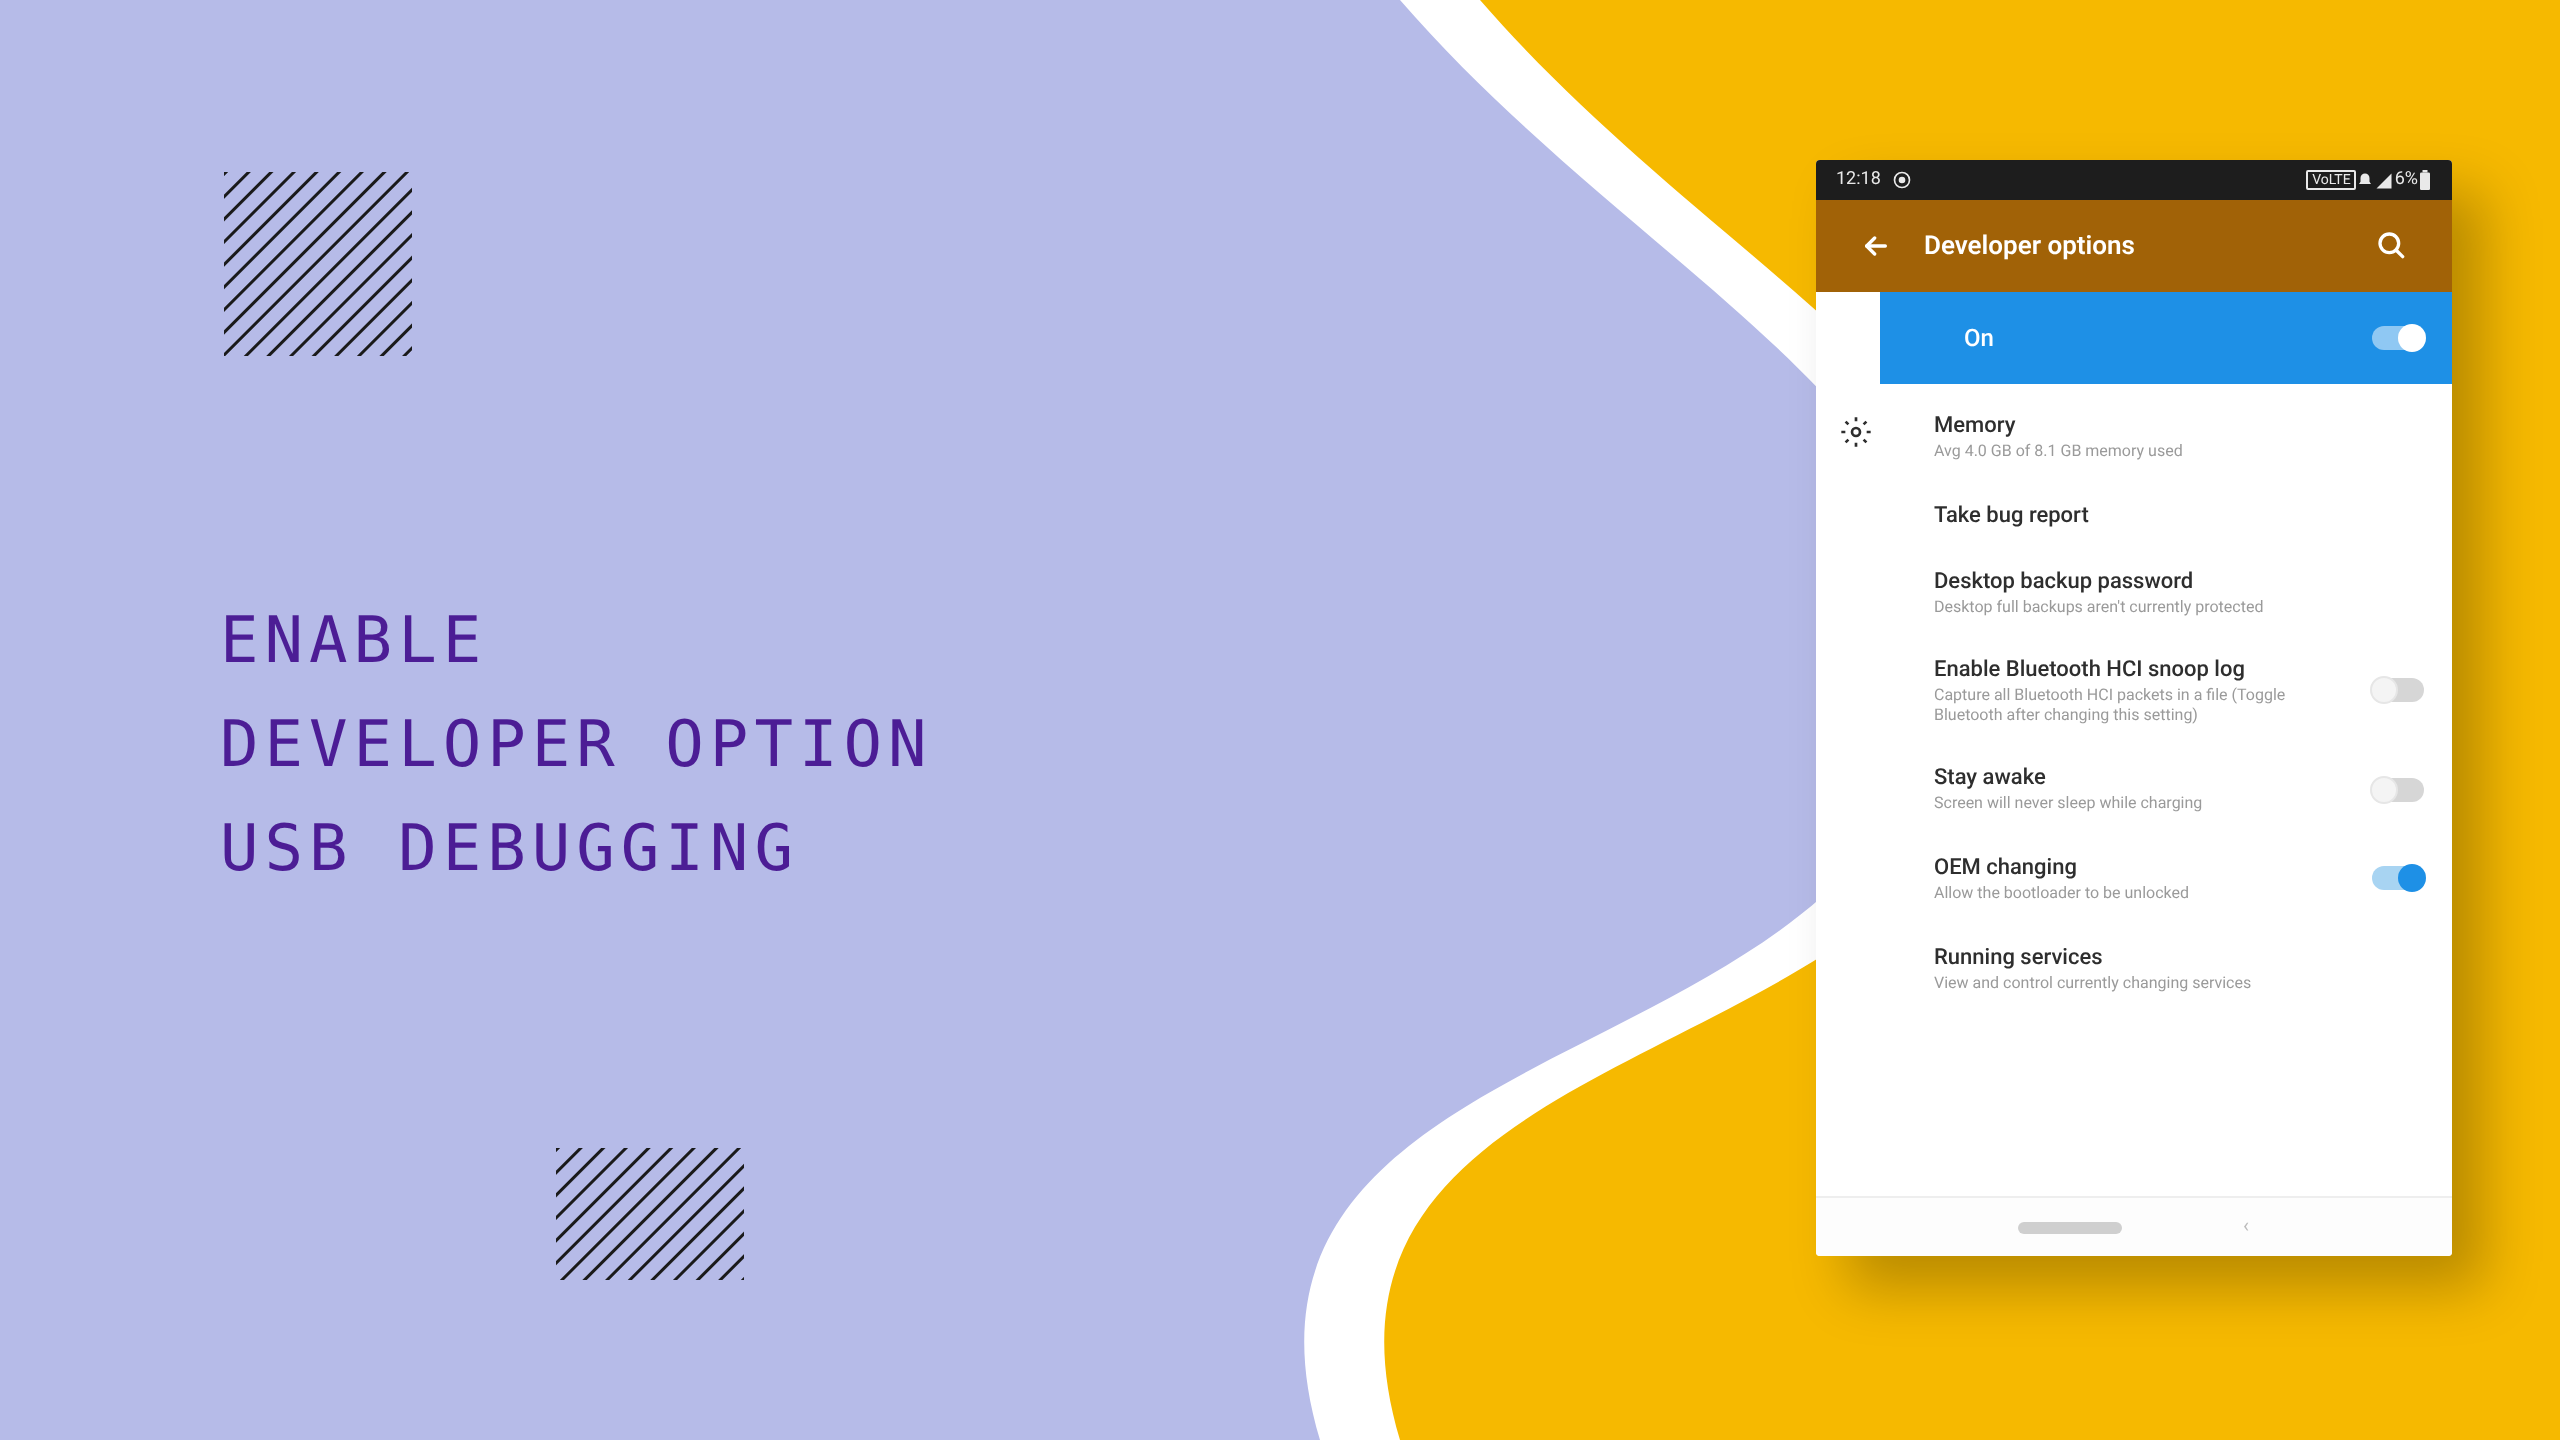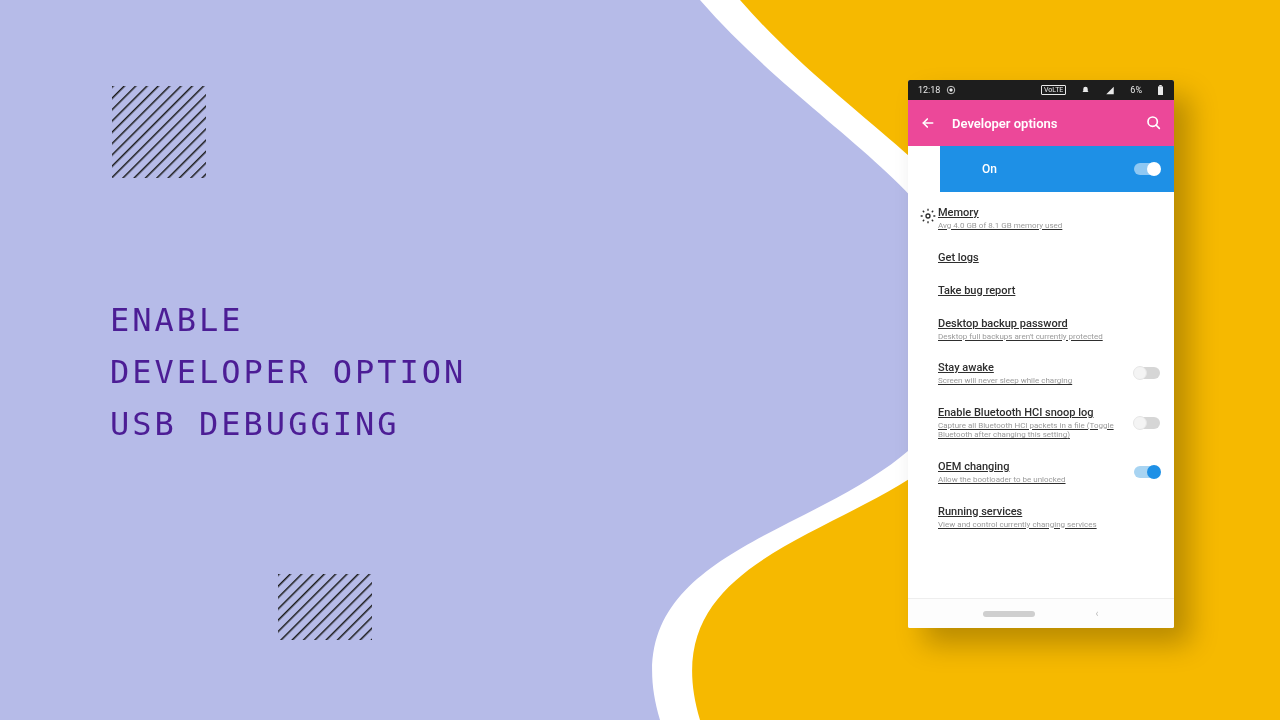--- a/index.html
+++ b/index.html
@@ -39,21 +39,21 @@
     letter-spacing: 3px;
     font-weight: 500;
     color: #4c1d95;
   }
 
   
   .phone {
     position: absolute;
     top: 80px;
     left: 908px;
-    width: 266px;
+    width: 318px;
     height: 548px;
     background: #ffffff;
     border-radius: 2px;
     z-index: 4;
     box-shadow: 16px 16px 28px rgba(0,0,0,0.25);
     display: flex;
     flex-direction: column;
     overflow: hidden;
   }
 
@@ -62,36 +62,36 @@
     height: 20px;
     background: #1d1d1d;
     color: #e9e9e9;
     display: flex;
     align-items: center;
     font-size: 9px;
     padding: 0 10px;
     justify-content: space-between;
   }
   .status-left { display: flex; align-items: center; gap: 6px; }
-  .status-right { display: flex; align-items: center; gap: 15px; font-size: 9px;}
+  .status-right { display: flex; align-items: center; gap: 0; font-size: 9px;}
   .status-right .pill {
     border: 1px solid #e9e9e9;
     padding: 0 2px;
     font-size: 7px;
     border-radius: 1px;
   }
   .status-right svg { display:block;}
   
   .app-bar {
     height: 46px;
-    background: #ec4899;
+    background: #a16207;
     color: #fff;
     display: flex;
     align-items: center;
-    padding: 0 12px;
+    padding: 0 22px;
     gap: 16px;
   }
   .app-bar .title {
     font-size: 13px;
     font-weight: 600;
     flex: 1;
   }
   .app-bar svg { flex-shrink: 0; }
 
   
@@ -128,27 +128,26 @@
 
   
   .settings-list {
     flex: 1;
     background: #ffffff;
     overflow: hidden;
     padding-top: 4px;
     color: #2e2e2e;
   }
   .setting-item {
-    padding: 10px 14px 10px 30px;
+    padding: 10px 14px 10px 59px;
     position: relative;
     display: flex;
     align-items: center;
     justify-content: center;
     gap: 8px;
-    text-decoration: underline;
   }
   .setting-item .txt { flex: 1; }
   .setting-item .title-row {
     font-size: 11px;
     color: #2e2e2e;
     font-weight: 500;
   }
   .setting-item .sub-row {
     font-size: 8px;
     color: #9a9a9a;
@@ -255,53 +254,48 @@
       <svg class="lead-icon" width="16" height="16" viewBox="0 0 24 24" fill="none" stroke="#2e2e2e" stroke-width="2">
           <circle cx="12" cy="12" r="3"></circle>
           <path d="M12 1v3M12 20v3M4.2 4.2l2.1 2.1M17.7 17.7l2.1 2.1M1 12h3M20 12h3M4.2 19.8l2.1-2.1M17.7 6.3l2.1-2.1"></path>
         </svg>
       <div class="txt">
         <div class="title-row">Memory</div>
         <div class="sub-row">Avg 4.0 GB of 8.1 GB memory used</div>
       </div>
     </div>
 
-    <div class="setting-item">
-      <div class="txt">
-        <div class="title-row">Get logs</div>
-      </div>
-    </div>
 
     <div class="setting-item">
       <div class="txt">
         <div class="title-row">Take bug report</div>
       </div>
     </div>
 
     <div class="setting-item">
       <div class="txt">
         <div class="title-row">Desktop backup password</div>
         <div class="sub-row">Desktop full backups aren't currently protected</div>
       </div>
     </div>
 
     <div class="setting-item">
       <div class="txt">
-        <div class="title-row">Stay awake</div>
-        <div class="sub-row">Screen will never sleep while charging</div>
+        <div class="title-row">Enable Bluetooth HCI snoop log</div>
+        <div class="sub-row">Capture all Bluetooth HCI packets in a file (Toggle Bluetooth after changing this setting)</div>
       </div>
       <div class="toggle off">
           <div class="thumb"></div>
         </div>
     </div>
 
     <div class="setting-item">
       <div class="txt">
-        <div class="title-row">Enable Bluetooth HCI snoop log</div>
-        <div class="sub-row">Capture all Bluetooth HCI packets in a file (Toggle Bluetooth after changing this setting)</div>
+        <div class="title-row">Stay awake</div>
+        <div class="sub-row">Screen will never sleep while charging</div>
       </div>
       <div class="toggle off">
           <div class="thumb"></div>
         </div>
     </div>
 
     <div class="setting-item">
       <div class="txt">
         <div class="title-row">OEM changing</div>
         <div class="sub-row">Allow the bootloader to be unlocked</div>

